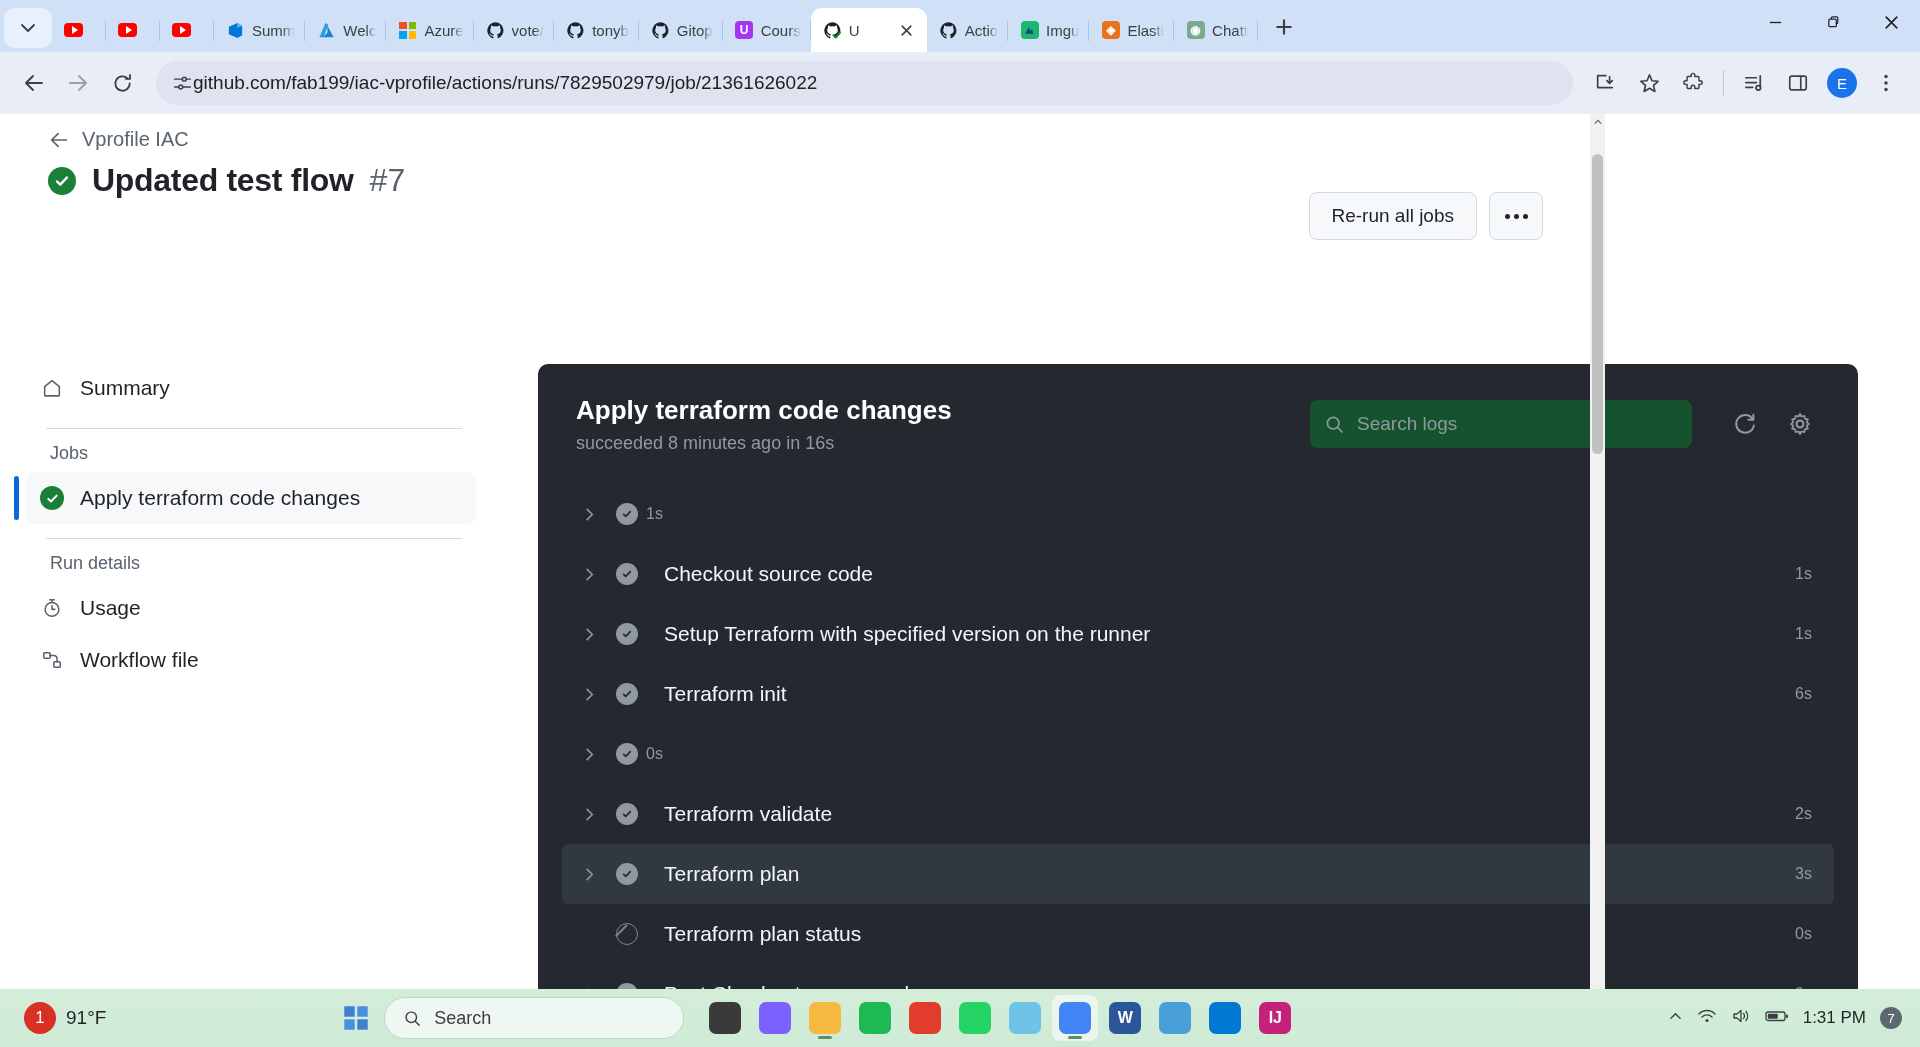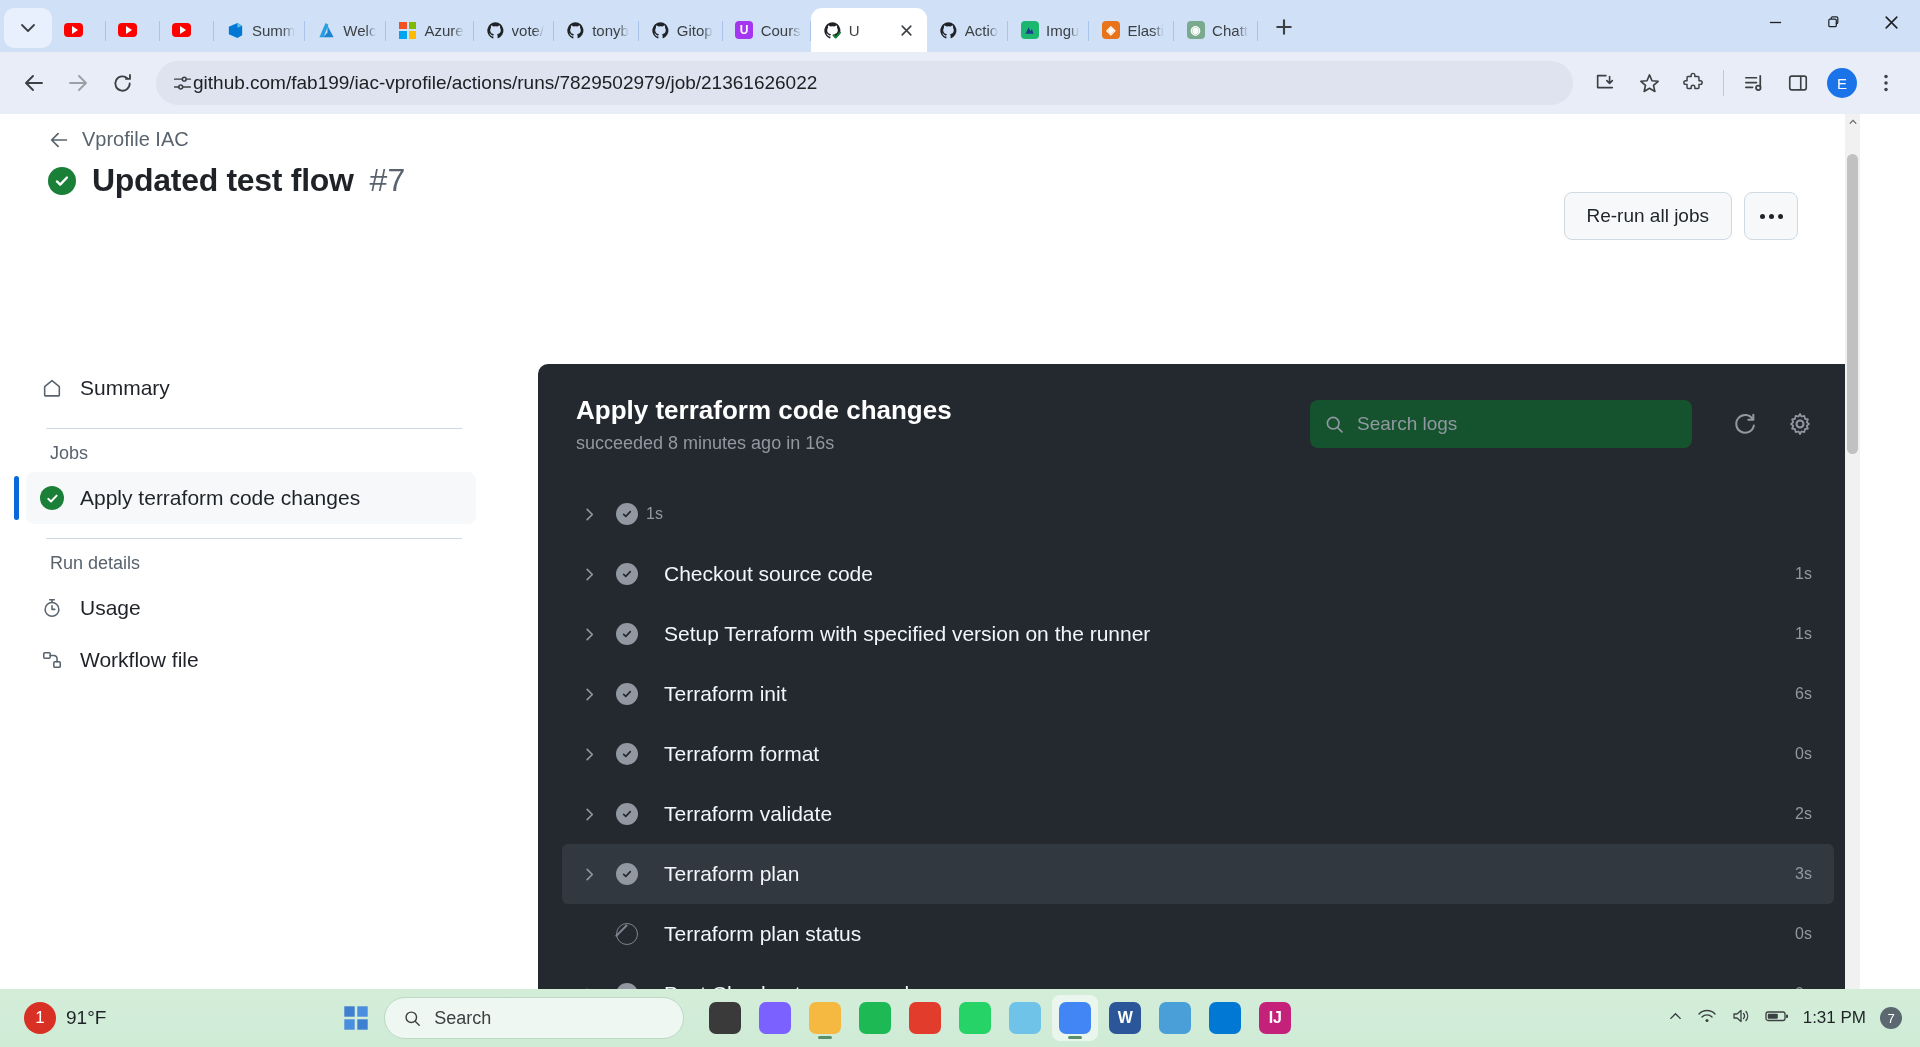--- a/index.html
+++ b/index.html
@@ -108,21 +108,21 @@
     width: 30px; height: 30px; border-radius: 50%; background: #1a73e8;
     color: #fff; font-size: 15px; display: flex; align-items: center;
     justify-content: center; cursor: pointer;
   }
 
   
   .page {
     position: absolute; top: 114px; left: 0; width: 1920px; height: 903px;
     background: #ffffff; overflow: hidden;
   }
-  .page-inner { position: relative; width: 1860px; height: 903px; text-decoration: underline; }
+  .page-inner { position: relative; width: 1605px; height: 903px; text-decoration: underline; }
 
   .breadcrumb {
     position: absolute; top: 14px; left: 48px;
     display: flex; align-items: center; gap: 12px; cursor: pointer;
   }
   .breadcrumb .bc-text { font-size: 20px; color: #59636e; }
 
   .run-title {
     position: absolute; top: 48px; left: 48px;
     display: flex; align-items: center; gap: 16px;
@@ -688,21 +688,20 @@
                 <path d="M5.5 2.5 L11 8 L5.5 13.5" stroke="#9198a1" stroke-width="1.7" fill="none" stroke-linecap="round" stroke-linejoin="round"></path>
               </svg>
             </span>
             <span class="sicon">
               <span class="check-gray">
                 <svg viewBox="0 0 16 16" width="12" height="12">
                   <path d="M3.5 8.4 L6.4 11.2 L12.4 4.9" stroke="#24292f" stroke-width="2.2" fill="none" stroke-linecap="round" stroke-linejoin="round"></path>
                 </svg>
               </span>
             </span>
-            <span class="name">Terraform format</span>
             <span class="dur">0s</span>
           </div>
           <div class="step">
             <span class="chev">
               <svg viewBox="0 0 16 16" width="15" height="15">
                 <path d="M5.5 2.5 L11 8 L5.5 13.5" stroke="#9198a1" stroke-width="1.7" fill="none" stroke-linecap="round" stroke-linejoin="round"></path>
               </svg>
             </span>
             <span class="sicon">
               <span class="check-gray">

